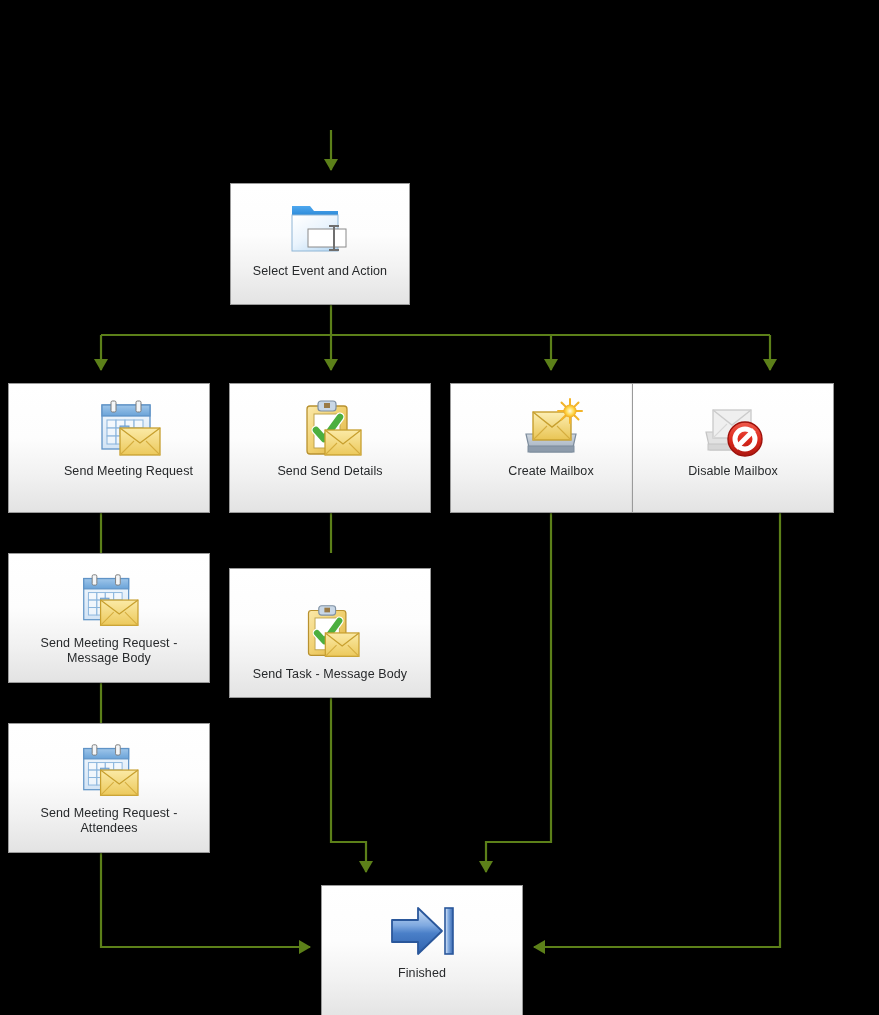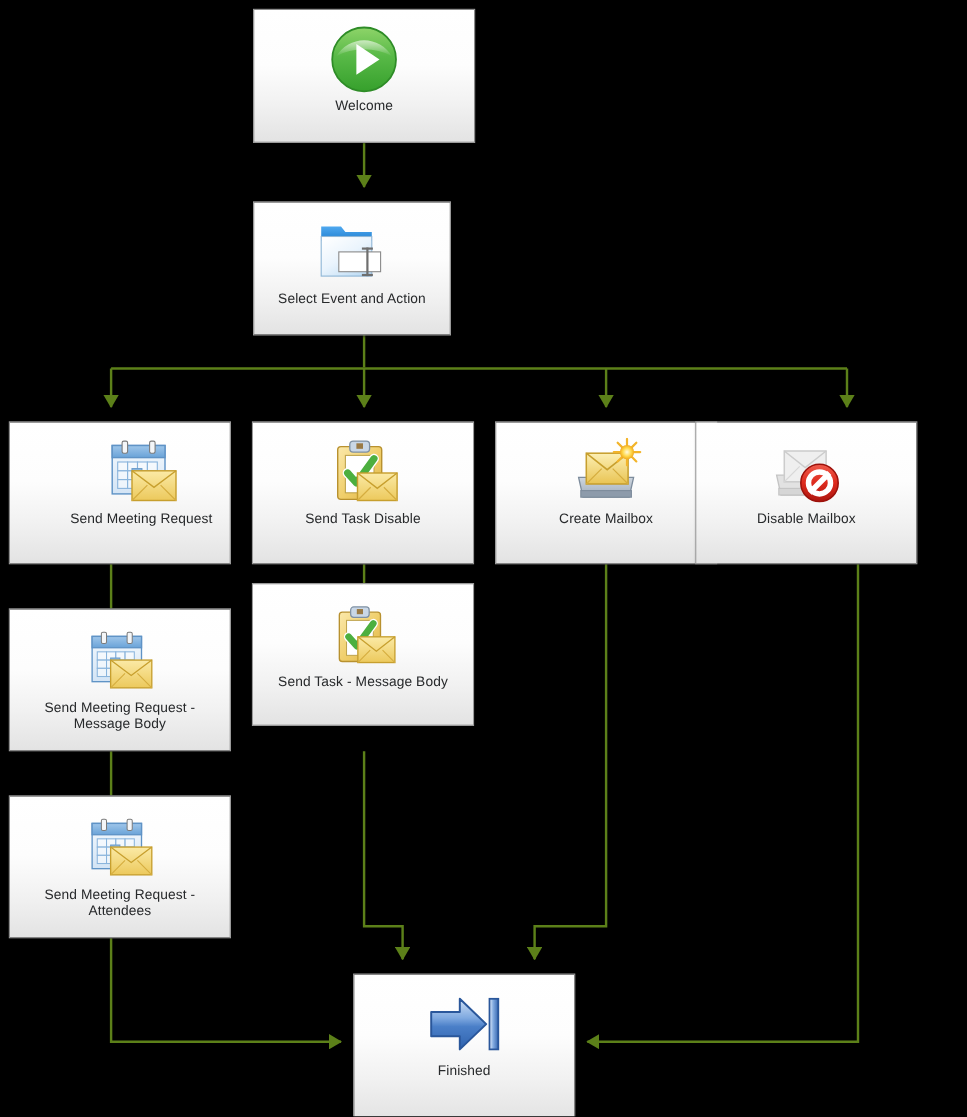--- a/index.html
+++ b/index.html
@@ -94,41 +94,20 @@
       <path d="M331,513 L331,553"></path>
 
       <path d="M331,683 L331,842 L366,842 L366,872" marker-end="url(#arrow-down)"></path>
 
       <path d="M551,513 L551,842 L486,842 L486,872" marker-end="url(#arrow-down)"></path>
 
       <path d="M780,513 L780,947 L534,947" marker-end="url(#arrow-left)"></path>
     </g>
   </svg>
 
-  <div class="node" style="left:230px;top:8px;width:202px;height:122px;">
-    <div class="node-icon">
-      <svg width="62" height="62" viewBox="0 0 62 62">
-        <defs>
-          <linearGradient id="g-play" x1="0" y1="0" x2="0" y2="1">
-            <stop offset="0%" stop-color="#8ed469"></stop>
-            <stop offset="45%" stop-color="#58b947"></stop>
-            <stop offset="100%" stop-color="#36a02c"></stop>
-          </linearGradient>
-          <linearGradient id="g-play-gloss" x1="0" y1="0" x2="0" y2="1">
-            <stop offset="0%" stop-color="#ffffff" stop-opacity="0.62"></stop>
-            <stop offset="100%" stop-color="#ffffff" stop-opacity="0.02"></stop>
-          </linearGradient>
-        </defs>
-        <circle cx="31" cy="31" r="29" fill="url(#g-play)" stroke="#2e8c27" stroke-width="1.6"></circle>
-        <path d="M6,28 A29,29 0 0 1 56,28 A40,28 0 0 0 6,28 Z" fill="url(#g-play-gloss)"></path>
-        <path d="M24,17 L45,31 L24,45 Z" fill="#ffffff"></path>
-      </svg>
-    </div>
-    <div class="node-label">Welcome</div>
-  </div>
 
   <div class="node" style="left:230px;top:183px;width:180px;height:122px;">
     <div class="node-icon">
       <svg width="68" height="60" viewBox="0 0 68 60">
         <defs>
           <linearGradient id="g-foldback" x1="0" y1="0" x2="0" y2="1">
             <stop offset="0%" stop-color="#4fa8ef"></stop>
             <stop offset="100%" stop-color="#1f7fd0"></stop>
           </linearGradient>
           <linearGradient id="g-foldface" x1="0.1" y1="0" x2="0.9" y2="1">
@@ -212,21 +191,21 @@
         <rect x="29" y="5" width="6" height="5" fill="#9a7a45"></rect>
         <path d="M21,32 L29,41 L45,19" fill="none" stroke="#ffffff" stroke-width="9" stroke-linecap="round" stroke-linejoin="round"></path>
         <path d="M21,32 L29,41 L45,19" fill="none" stroke="#4caf3f" stroke-width="6.5" stroke-linecap="round" stroke-linejoin="round"></path>
         <g>
           <rect x="30" y="32" width="36" height="25" fill="url(#g-env2)" stroke="#c79f2e" stroke-width="1.3"></rect>
           <path d="M30,32 L48,46 L66,32" fill="none" stroke="#c79f2e" stroke-width="1.3"></path>
           <path d="M30,57 L42,45 M66,57 L54,45" fill="none" stroke="#d5ad3f" stroke-width="1.1"></path>
         </g>
       </svg>
     </div>
-    <div class="node-label">Send Task Disable</div>
+    <div class="node-label">Send Send Details</div>
   </div>
 
   <div class="node" style="left:450px;top:383px;width:202px;height:130px;">
     <div class="node-icon">
       <svg width="70" height="62" viewBox="0 0 70 62">
         <defs>
           <linearGradient id="g-tray" x1="0" y1="0" x2="0" y2="1">
             <stop offset="0%" stop-color="#ced6df"></stop>
             <stop offset="100%" stop-color="#9facbb"></stop>
           </linearGradient>
@@ -311,21 +290,21 @@
         <rect x="26" y="28" width="9" height="8" fill="#8fb9e0" stroke="#6c9ccb" stroke-width="1"></rect>
         <rect x="26" y="30" width="40" height="27" fill="url(#g-env)" stroke="#c79f2e" stroke-width="1.3"></rect>
         <path d="M26,30 L46,45 L66,30" fill="none" stroke="#c79f2e" stroke-width="1.3"></path>
         <path d="M26,57 L40,43 M66,57 L52,43" fill="none" stroke="#d5ad3f" stroke-width="1.1"></path>
       </svg>
     </div>
     <div class="node-label">Send Meeting Request -
 Message Body</div>
   </div>
 
-  <div class="node node-tall" style="left:229px;top:530px;width:202px;height:130px;">
+  <div class="node node-tall" style="left:229px;top:568px;width:202px;height:130px;justify-content:center;">
     <div class="node-icon">
       <svg width="70" height="58" viewBox="0 0 70 62">
         <rect x="12" y="8" width="40" height="48" rx="3" fill="url(#g-clip)" stroke="#b8912f" stroke-width="1.3"></rect>
         <rect x="19" y="16" width="26" height="34" fill="#ffffff" stroke="#bfa44f" stroke-width="1"></rect>
         <rect x="23" y="3" width="18" height="10" rx="3" fill="#c9d7e6" stroke="#7e90a3" stroke-width="1.2"></rect>
         <rect x="29" y="5" width="6" height="5" fill="#9a7a45"></rect>
         <path d="M21,32 L29,41 L45,19" fill="none" stroke="#ffffff" stroke-width="9" stroke-linecap="round" stroke-linejoin="round"></path>
         <path d="M21,32 L29,41 L45,19" fill="none" stroke="#4caf3f" stroke-width="6.5" stroke-linecap="round" stroke-linejoin="round"></path>
         <rect x="30" y="32" width="36" height="25" fill="url(#g-env2)" stroke="#c79f2e" stroke-width="1.3"></rect>
         <path d="M30,32 L48,46 L66,32" fill="none" stroke="#c79f2e" stroke-width="1.3"></path>

